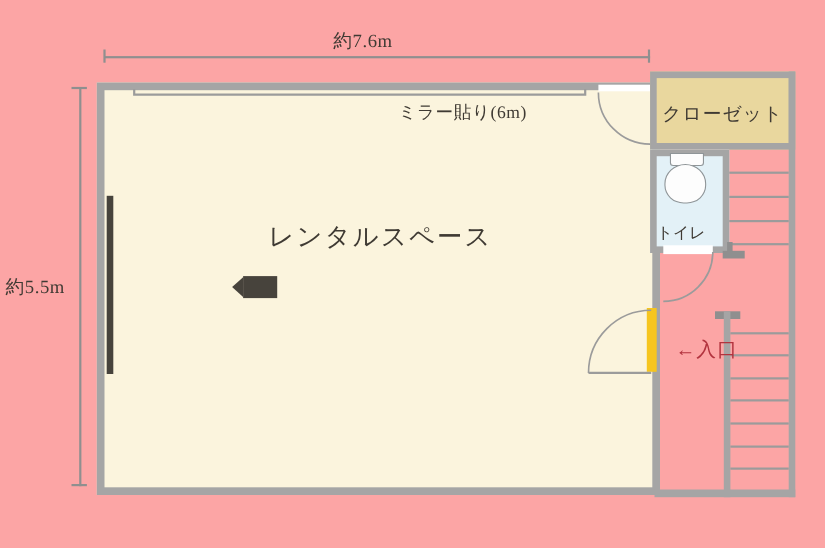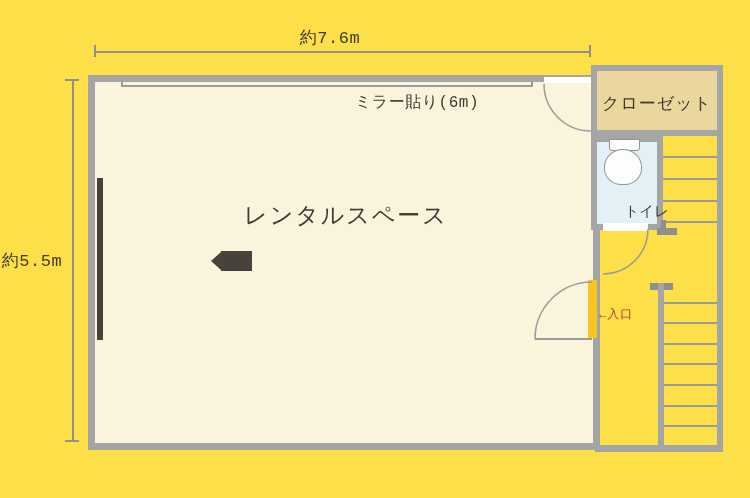--- a/index.html
+++ b/index.html
@@ -1,18 +1,18 @@
 <!DOCTYPE html>
 <html style="--wall: #a5a5a5; --wall_dark: #8f8f8f; --room_fill: #fbf4dd; --closet_fill: #e9d79e; --toilet_fill: #e3f1f7; --door_yellow: #f6c51f; --entrance_red: #b2333e; --dark_element: #47433c; --line_gray: #9b9b9b; --text: #3f3a33;"><head>
 <meta charset="utf-8">
 <style>
   html,body{margin:0;padding:0;background:#ffffff;}
   .plan{
-    position:relative;width:750px;height:498px;background:#fde047;overflow:hidden;
-    font-family:Liberation Mono, monospace;color:var(--text,#3f3a33);
+    position:relative;width:750px;height:498px;background:#fca5a5;overflow:hidden;
+    font-family:Liberation Serif, serif;color:var(--text,#3f3a33);
   }
   .abs{position:absolute;}
   
   .dim-line{background:var(--wall_dark,#8f8f8f);}
   .dim-label{font-size:17px;color:var(--text,#3f3a33);letter-spacing:.5px;}
   
   .main-room{
     left:88px;top:75px;width:512px;height:375px;box-sizing:border-box;
     border:7px solid var(--wall,#a5a5a5);background:var(--room_fill,#fbf4dd);
   }
@@ -30,25 +30,25 @@
     border:6px solid var(--wall,#a5a5a5);background:var(--toilet_fill,#e3f1f7);
   }
   .toilet-tank{
     position:absolute;left:12px;top:-3px;width:31px;height:12px;background:#fdfdfd;
     border:1.5px solid #8f9598;border-radius:0 0 3px 3px;box-sizing:border-box;
   }
   .toilet-bowl{
     position:absolute;left:7px;top:7px;width:38px;height:36px;background:#fdfdfd;
     border:1.5px solid #8f9598;border-radius:50% 50% 46% 46%;box-sizing:border-box;
   }
-  .toilet-label{position:absolute;bottom:3px;left:12px;width:100%;text-align:right;font-size:14.5px;}
+  .toilet-label{position:absolute;bottom:3px;left:0;width:100%;text-align:left;font-size:14.5px;}
   .step{height:2px;background:var(--line_gray,#9b9b9b);}
   .room-title{font-size:23px;letter-spacing:2px;text-align:center;}
   .mirror-note{font-size:16px;text-align:right;letter-spacing:.5px;}
-  .entrance-label{font-size:12px;color:var(--entrance_red,#b2333e);letter-spacing:1px;}
+  .entrance-label{font-size:18px;color:var(--entrance_red,#b2333e);letter-spacing:1px;text-align:right;}
   .door-bar{background:var(--door_yellow,#f6c51f);}
   .dark-bar{background:var(--dark_element,#47433c);}
   
   .camera{left:211px;top:251px;display:flex;align-items:center;}
   .camera-lens{width:0;height:0;border-right:10px solid var(--dark_element,#47433c);
     border-top:9px solid transparent;border-bottom:9px solid transparent;}
   .camera-body{width:31px;height:20px;background:var(--dark_element,#47433c);}
   svg.overlay{position:absolute;left:0;top:0;pointer-events:none;}
 </style>
 </head>

